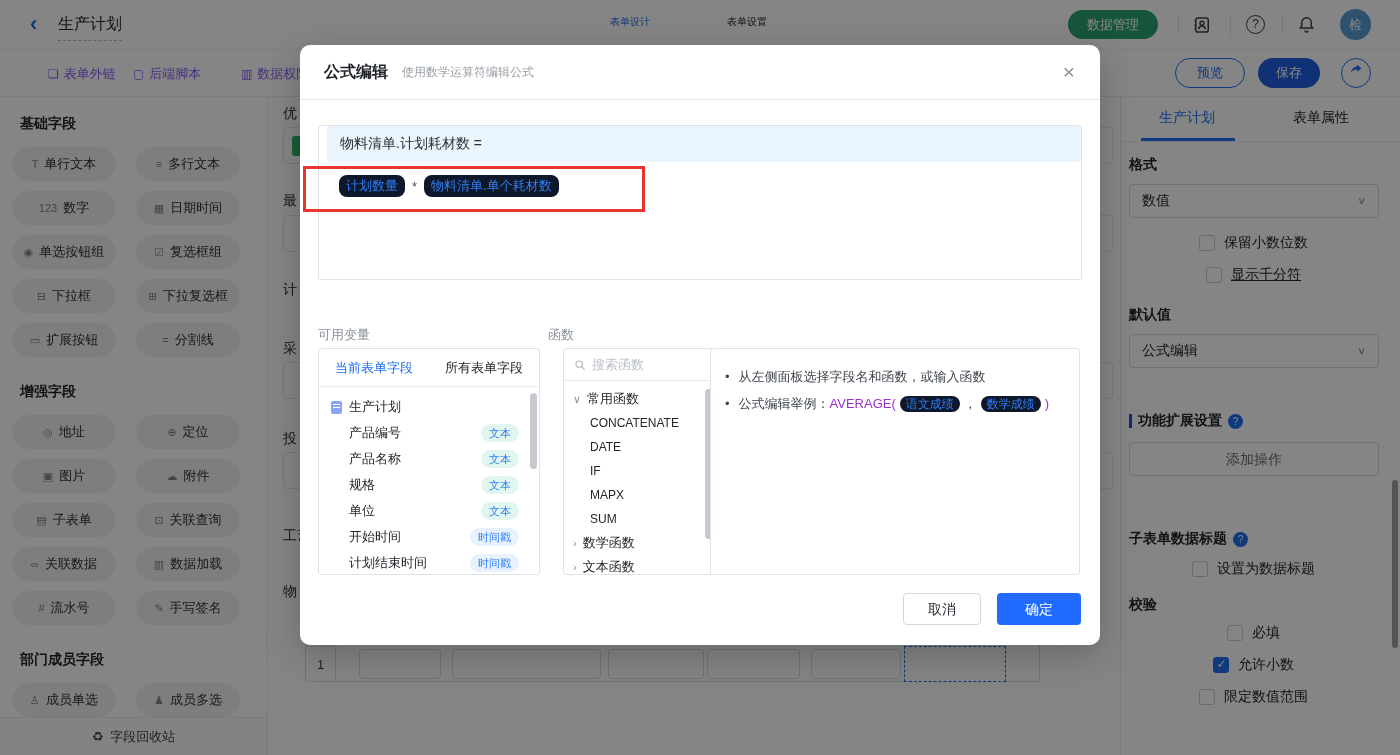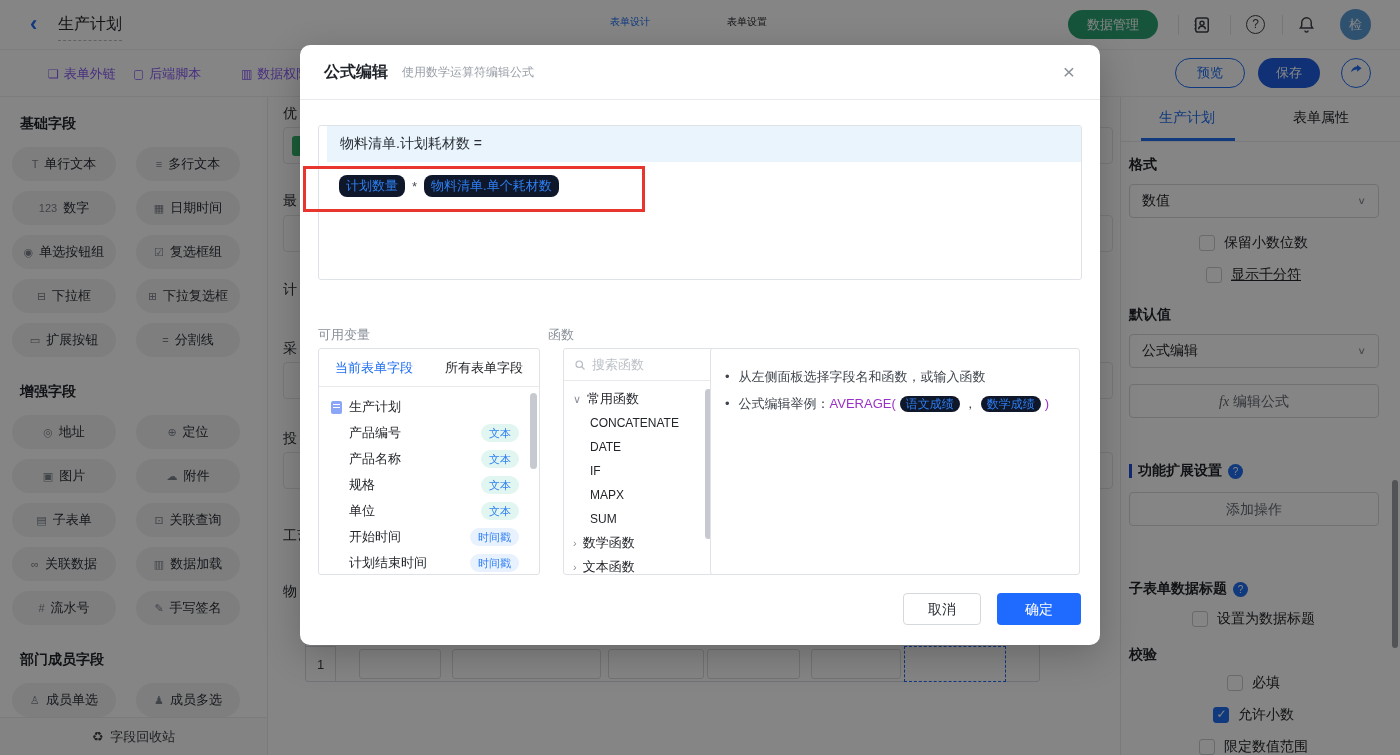--- a/index.html
+++ b/index.html
@@ -315,21 +315,20 @@
       </div>
     <div class="ckrow" style="margin-bottom:22px;text-decoration:underline;">
         <span class="ckbox"></span>
         <span>显示千分符</span>
       </div>
     <div class="fld-label">默认值</div>
     <div class="rsb-select">
       <span>公式编辑</span>
         <span class="chev">∨</span>
     </div>
-    <div class="rsb-btn"><i style="font-family:'Liberation Serif',serif;">fx</i> <span>编辑公式</span></div>
     <div style="height:28px;"></div>
     <div class="sec-head">
       <span class="bar"></span>
       <span>功能扩展设置</span>
       <span class="qmark">?</span>
     </div>
     <div class="rsb-btn"><span>添加操作</span></div>
     <div style="height:38px;"></div>
     <div class="sec-head">
       <span>子表单数据标题</span>

